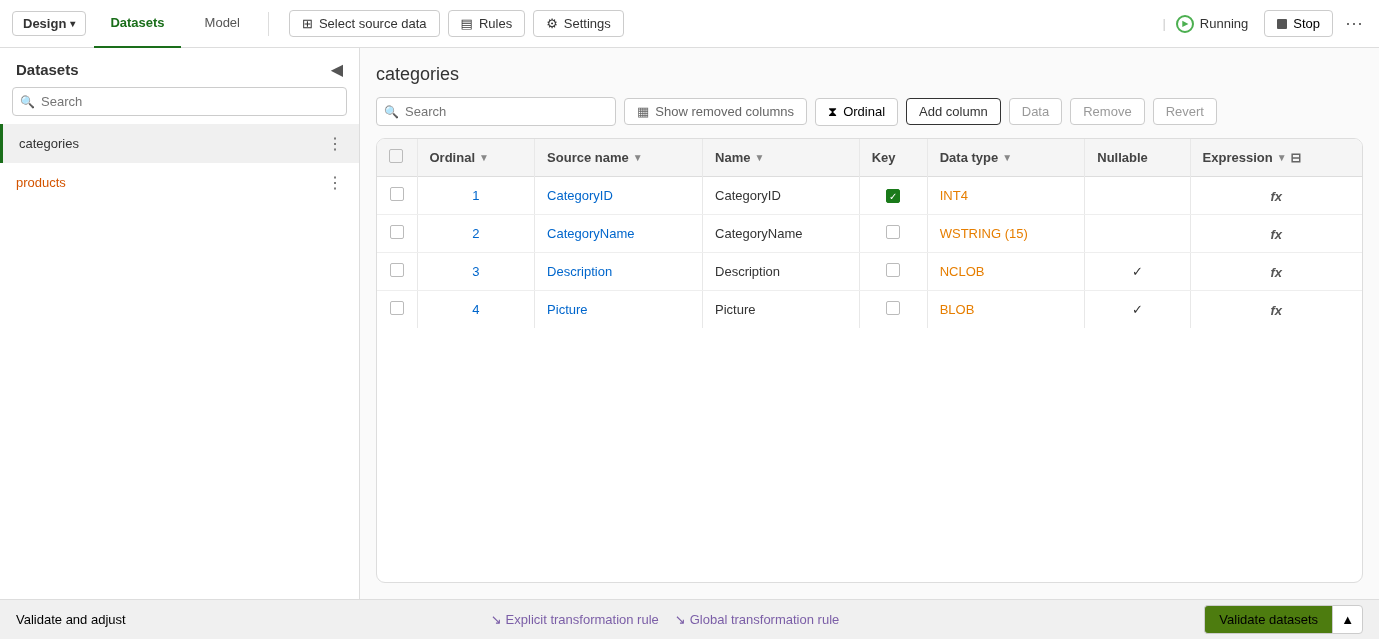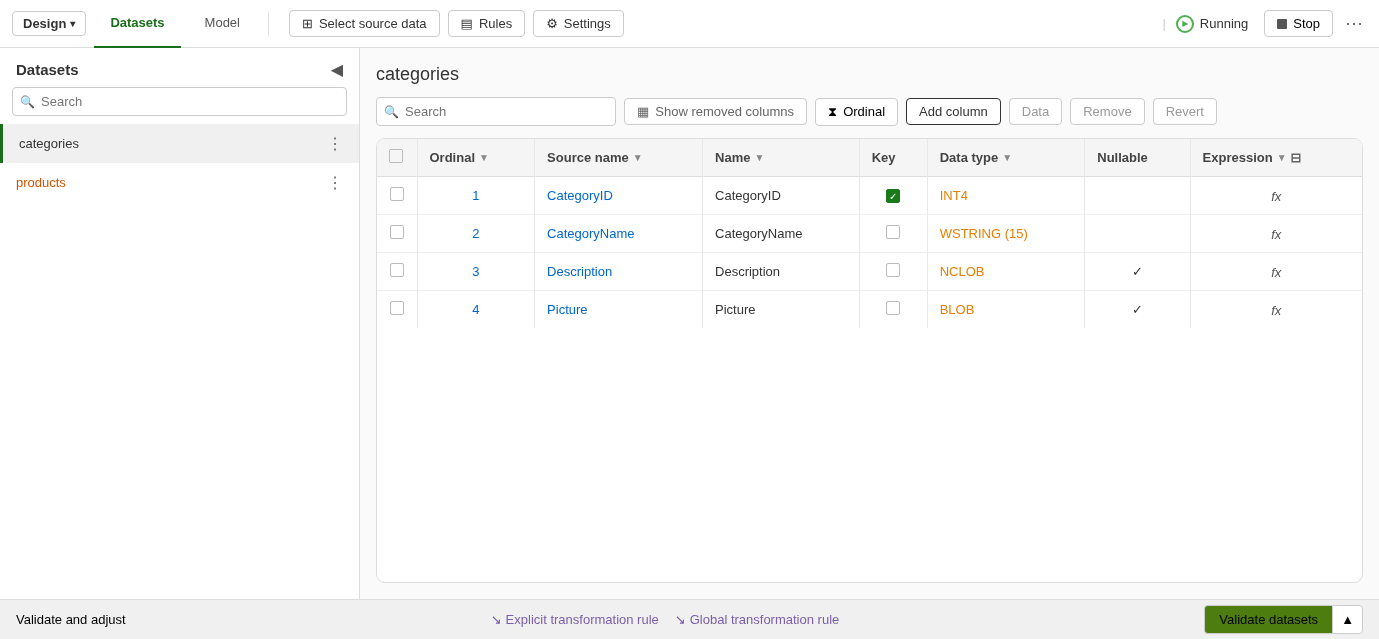--- a/index.html
+++ b/index.html
@@ -69,21 +69,21 @@
     .filter-icon { color: #888; font-size: 10px; cursor: pointer; }
     .col-vis-icon { color: #666; cursor: pointer; }
     .ordinal { color: #0066cc; text-align: center; }
     .source-name { color: #0066cc; }
     .data-type { color: #e67e00; font-weight: 500; }
     .checkbox-cell { text-align: center; }
     .cb { width: 14px; height: 14px; border: 1px solid #bbb; border-radius: 2px; display: inline-block; cursor: pointer; }
     .cb.checked { background: #1a7a1a; border-color: #1a7a1a; display: inline-flex; align-items: center; justify-content: center; }
     .cb.checked::after { content: '✓'; color: white; font-size: 10px; }
     .checkmark { color: #333; }
-    .fx-icon { color: #555; font-style: italic; font-weight: 400; font-size: 14px; text-align: center; }
+    .fx-icon { color: #555; font-style: italic; font-weight: 700; font-size: 14px; text-align: center; }
     .select-all-cb { width: 14px; height: 14px; border: 1px solid #bbb; border-radius: 2px; display: inline-block; }
 
     
     .footer { display: flex; align-items: center; justify-content: space-between; height: 40px; background: #f0f0f0; border-top: 1px solid #ddd; padding: 0 16px; flex-shrink: 0; }
     .footer-links { display: flex; align-items: center; gap: 16px; }
     .footer-link { color: #7b5ea7; text-decoration: none; display: flex; align-items: center; gap: 4px; cursor: pointer; font-size: 12px; }
     .validate-area { display: flex; align-items: center; gap: 0; }
     .validate-main-btn { border: 1px solid #ccc; border-right: none; border-radius: 4px 0 0 4px; padding: 6px 14px; cursor: pointer; background: #4d7c0f; }
     .validate-chevron-btn { border: 1px solid #ccc; border-radius: 0 4px 4px 0; padding: 6px 8px; cursor: pointer; background: #fff; }
   </style>

